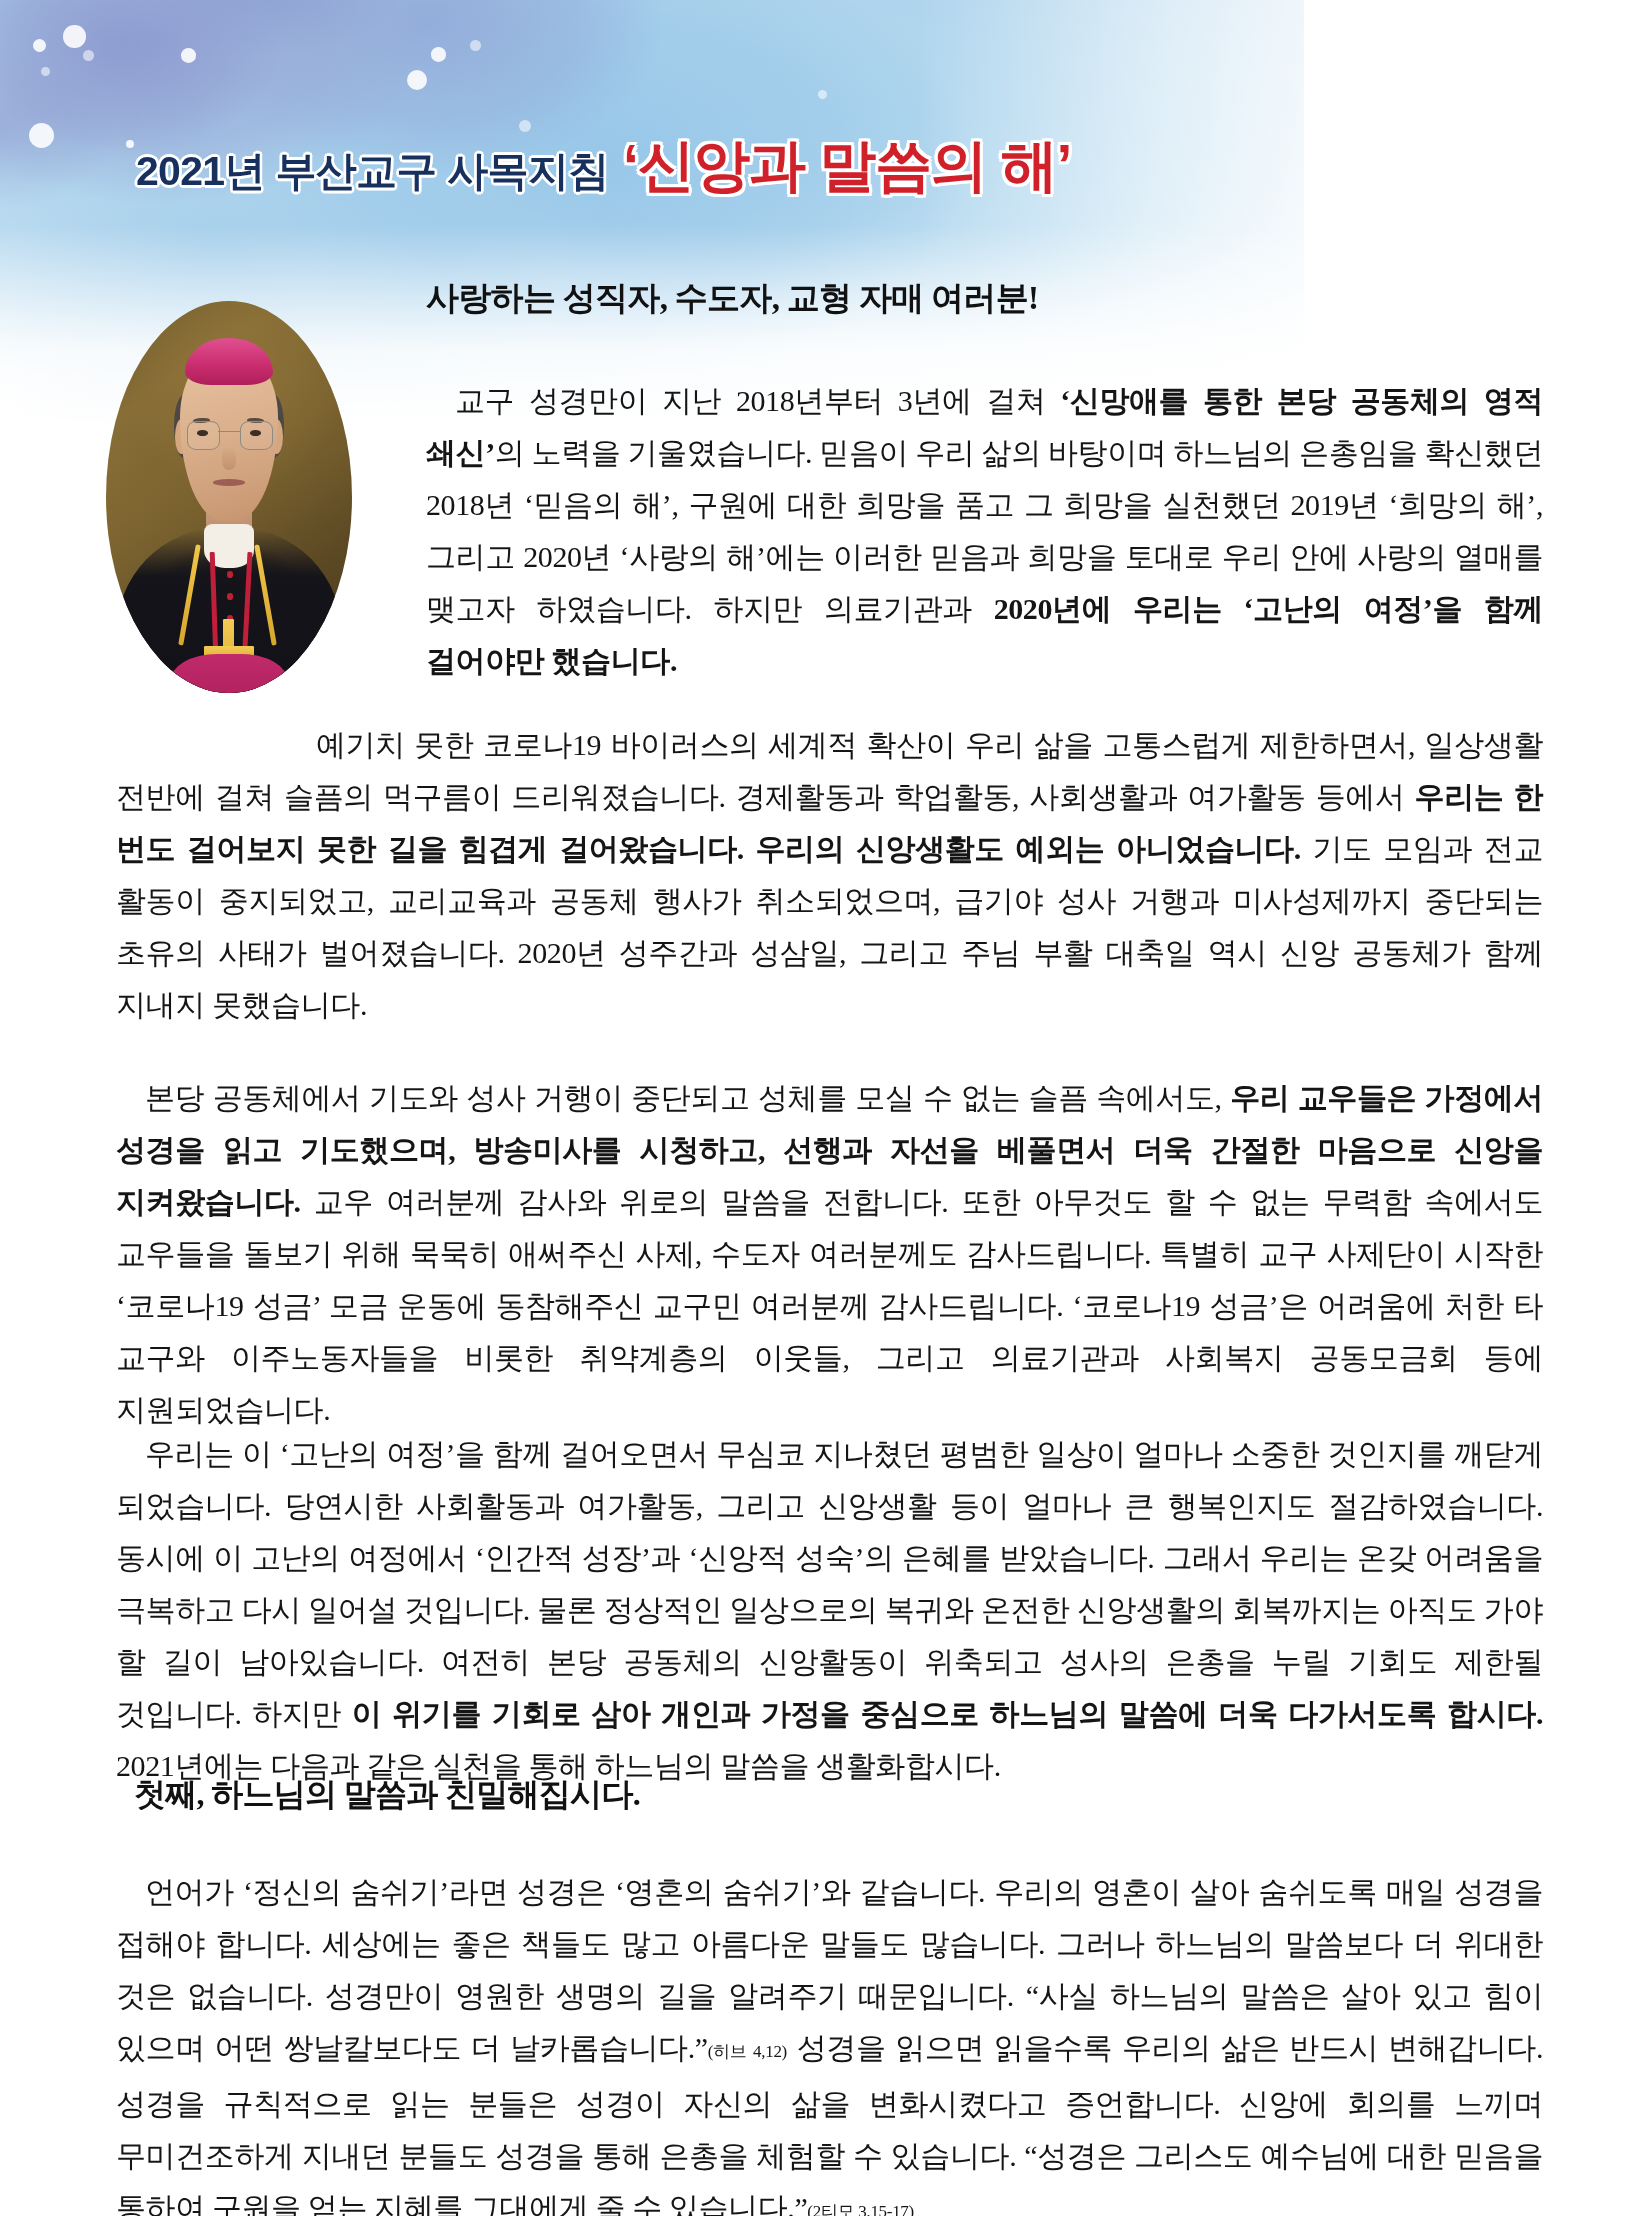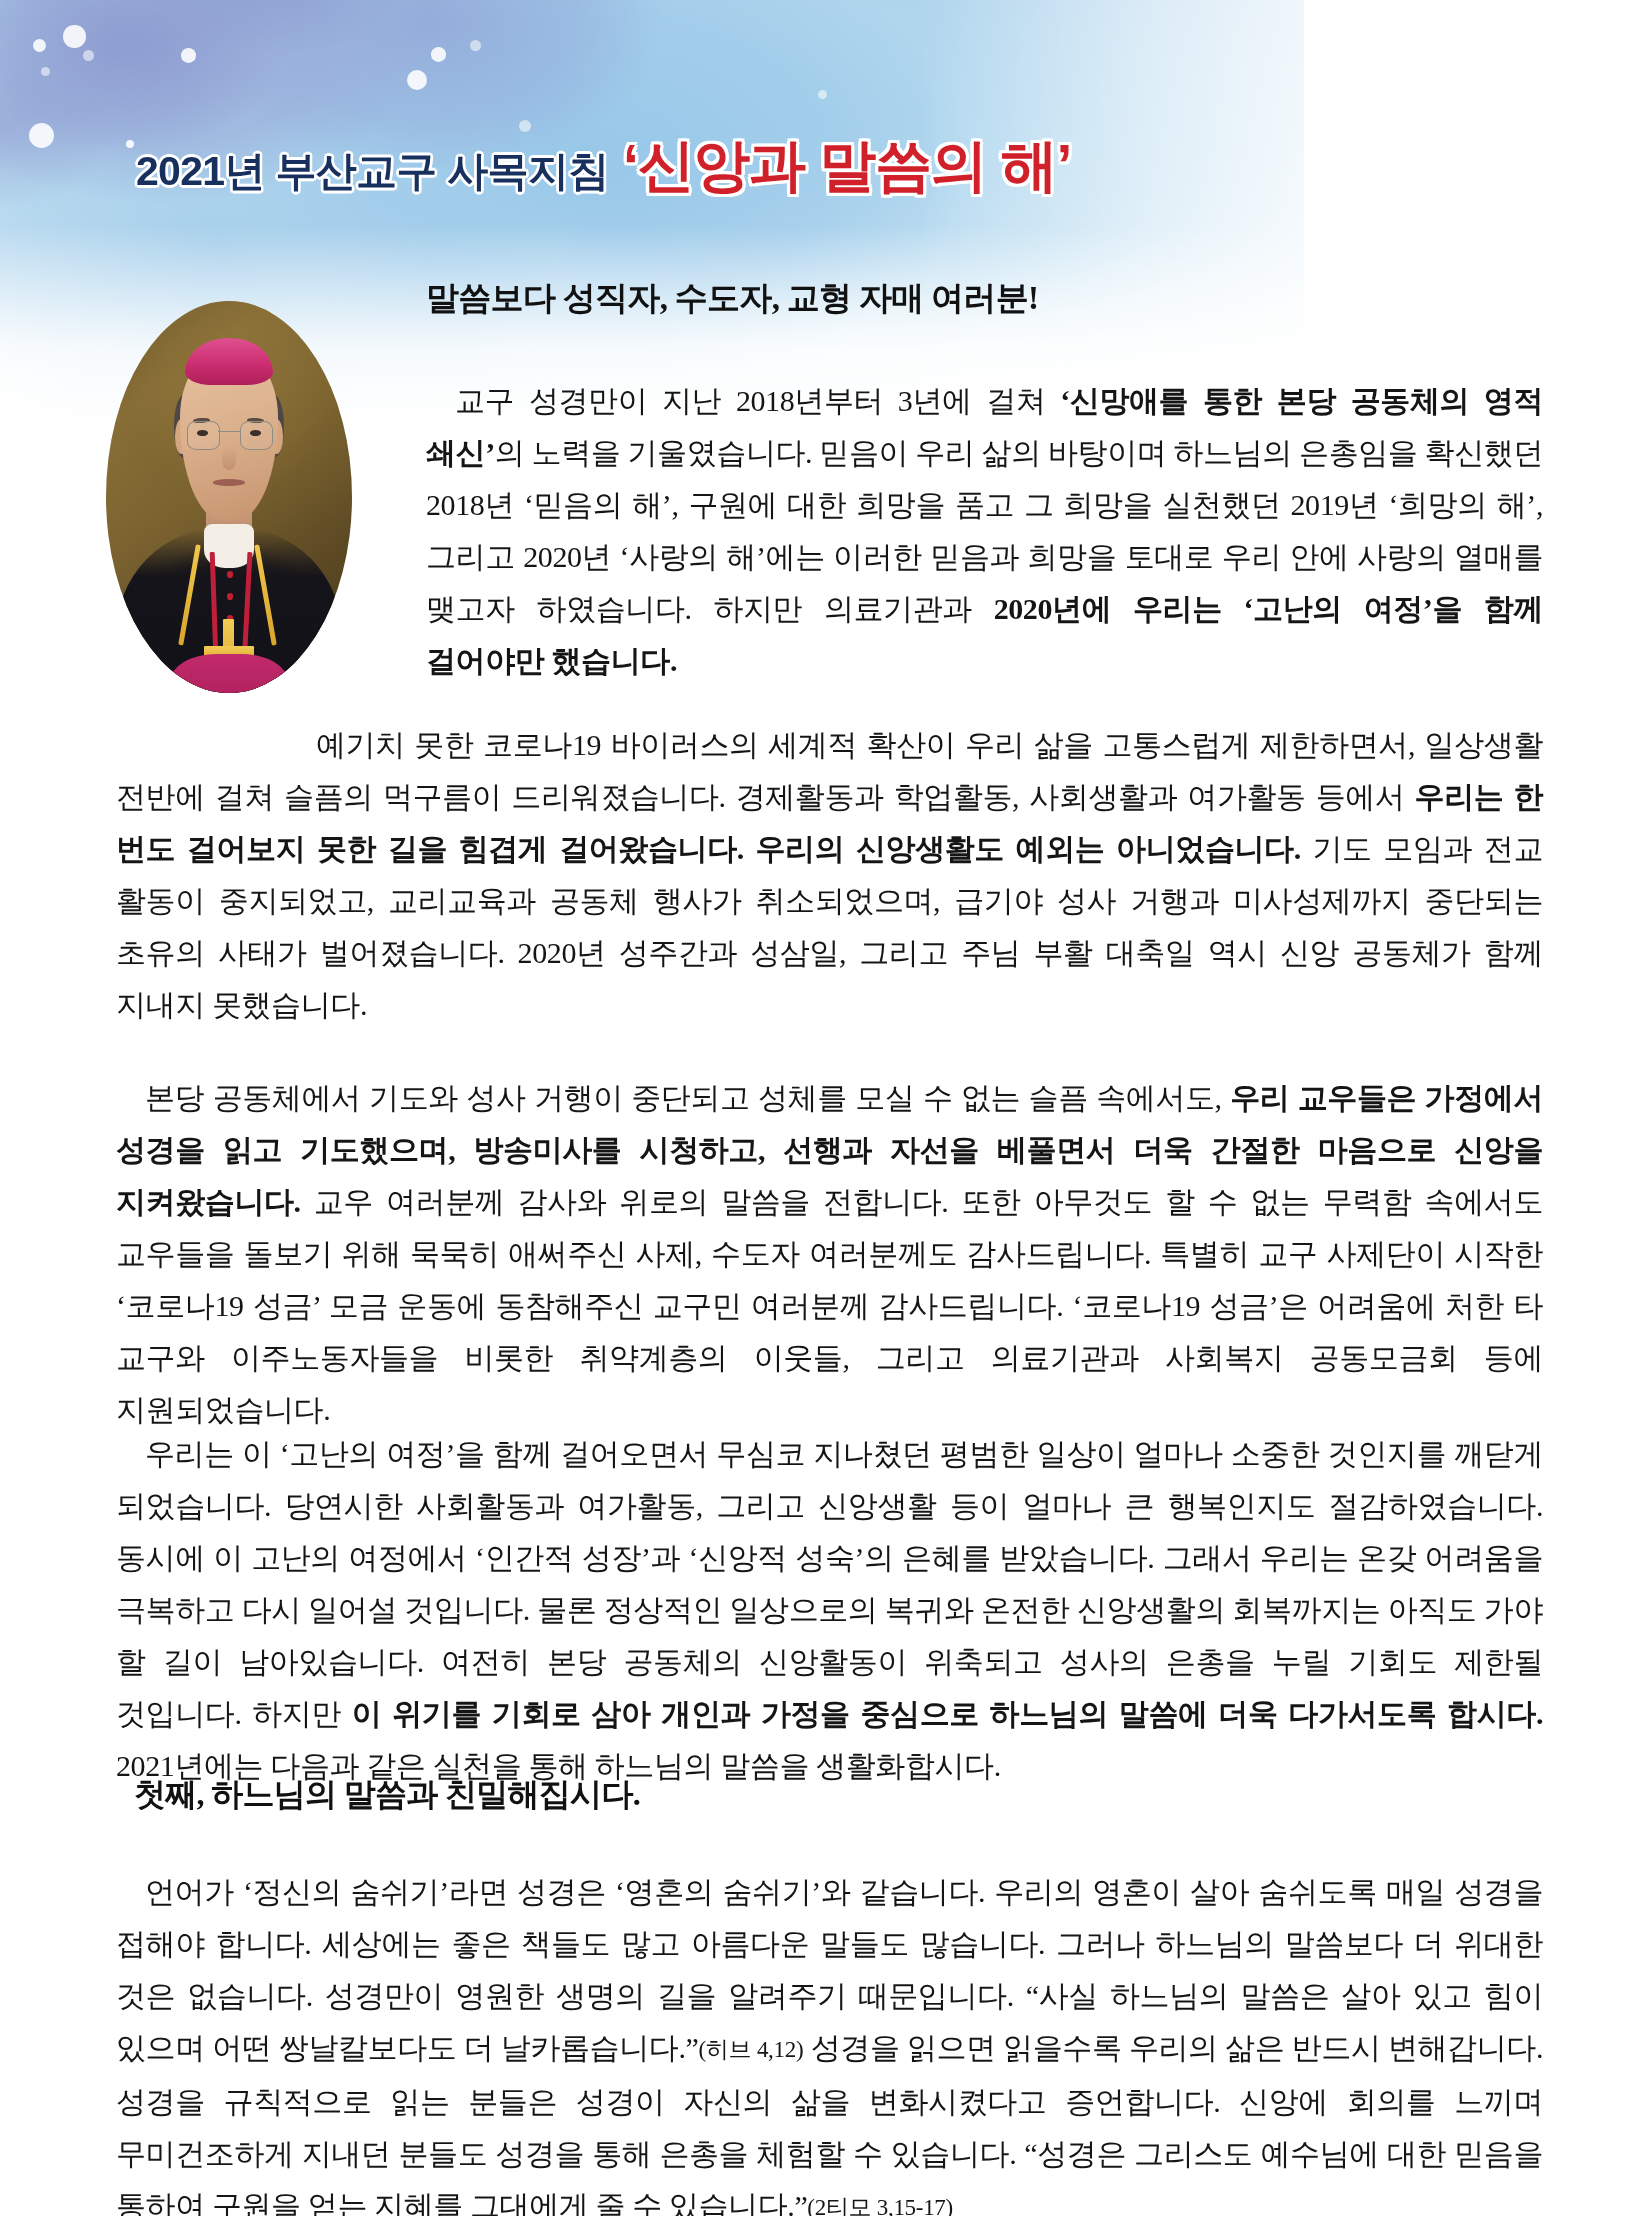--- a/index.html
+++ b/index.html
@@ -374,21 +374,21 @@
     color: #111111;
     letter-spacing: -0.7px;
     margin-left: 18px;
   }
   #para-5 {
     left: 116px;
     top: 1836px;
     width: 1427px;
   }
   .cite {
-    font-size: 23px;
+    font-size: 17px;
     vertical-align: 1.3px;
     letter-spacing: -0.3px;
   }
   .indent { display: inline-block; width: 29px; }
 </style>
 </head>
 <body>
 
 <div class="page">
 
@@ -448,21 +448,21 @@
       <div class="p-chain l"></div>
       <div class="p-chain r"></div>
       <div class="p-cross-v"></div>
       <div class="p-cross-h"></div>
       <div class="p-sash"></div>
     </div>
   </div>
 
   <div id="content">
 
-    <div class="greeting">말씀보다 성직자, 수도자, 교형 자매 여러분!</div>
+    <div class="greeting">사랑하는 성직자, 수도자, 교형 자매 여러분!</div>
 
     <p class="para" id="para-1"><span class="indent"></span><span>교구 성경만이 지난 2018년부터 3년에 걸쳐 </span><b>‘신망애를 통한 본당 공동체의 영적 쇄신’</b><span>의 노력을 기울였습니다. 믿음이 우리 삶의 바탕이며 하느님의 은총임을 확신했던 2018년 ‘믿음의 해’, 구원에 대한 희망을 품고 그 희망을 실천했던 2019년 ‘희망의 해’, 그리고 2020년 ‘사랑의 해’에는 이러한 믿음과 희망을 토대로 우리 안에 사랑의 열매를 맺고자 하였습니다. 하지만 의료기관과 </span><b>2020년에 우리는 ‘고난의 여정’을 함께 걸어야만 했습니다.</b></p>
 
     <p class="para" id="para-2"><span class="indent" style="width:200px"></span><span>예기치 못한 코로나19 바이러스의 세계적 확산이 우리 삶을 고통스럽게 제한하면서, 일상생활 전반에 걸쳐 슬픔의 먹구름이 드리워졌습니다. 경제활동과 학업활동, 사회생활과 여가활동 등에서 </span><b>우리는 한 번도 걸어보지 못한 길을 힘겹게 걸어왔습니다. 우리의 신앙생활도 예외는 아니었습니다.</b><span> 기도 모임과 전교 활동이 중지되었고, 교리교육과 공동체 행사가 취소되었으며, 급기야 성사 거행과 미사성제까지 중단되는 초유의 사태가 벌어졌습니다. 2020년 성주간과 성삼일, 그리고 주님 부활 대축일 역시 신앙 공동체가 함께 지내지 못했습니다.</span></p>
 
     <p class="para" id="para-3"><span class="indent"></span><span>본당 공동체에서 기도와 성사 거행이 중단되고 성체를 모실 수 없는 슬픔 속에서도, </span><b>우리 교우들은 가정에서 성경을 읽고 기도했으며, 방송미사를 시청하고, 선행과 자선을 베풀면서 더욱 간절한 마음으로 신앙을 지켜왔습니다.</b><span> 교우 여러분께 감사와 위로의 말씀을 전합니다. 또한 아무것도 할 수 없는 무력함 속에서도 교우들을 돌보기 위해 묵묵히 애써주신 사제, 수도자 여러분께도 감사드립니다. 특별히 교구 사제단이 시작한 ‘코로나19 성금’ 모금 운동에 동참해주신 교구민 여러분께 감사드립니다. ‘코로나19 성금’은 어려움에 처한 타 교구와 이주노동자들을 비롯한 취약계층의 이웃들, 그리고 의료기관과 사회복지 공동모금회 등에 지원되었습니다.</span></p>
 
     <p class="para" id="para-4"><span class="indent"></span><span>우리는 이 ‘고난의 여정’을 함께 걸어오면서 무심코 지나쳤던 평범한 일상이 얼마나 소중한 것인지를 깨닫게 되었습니다. 당연시한 사회활동과 여가활동, 그리고 신앙생활 등이 얼마나 큰 행복인지도 절감하였습니다. 동시에 이 고난의 여정에서 ‘인간적 성장’과 ‘신앙적 성숙’의 은혜를 받았습니다. 그래서 우리는 온갖 어려움을 극복하고 다시 일어설 것입니다. 물론 정상적인 일상으로의 복귀와 온전한 신앙생활의 회복까지는 아직도 가야 할 길이 남아있습니다. 여전히 본당 공동체의 신앙활동이 위축되고 성사의 은총을 누릴 기회도 제한될 것입니다. 하지만 </span><b>이 위기를 기회로 삼아 개인과 가정을 중심으로 하느님의 말씀에 더욱 다가서도록 합시다.</b><span> 2021년에는 다음과 같은 실천을 통해 하느님의 말씀을 생활화합시다.</span></p>
 
     <div class="section-head">첫째, 하느님의 말씀과 친밀해집시다.</div>

